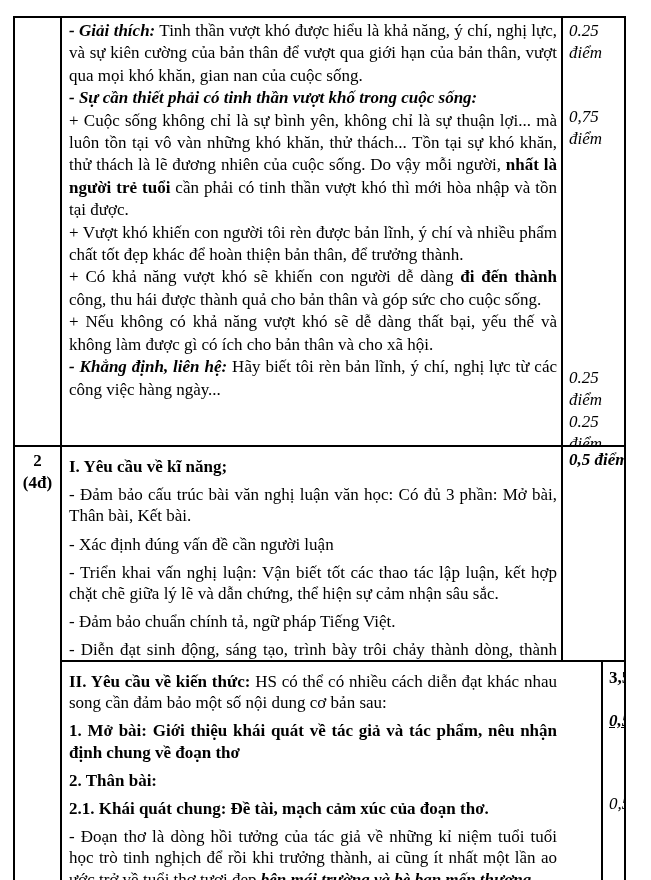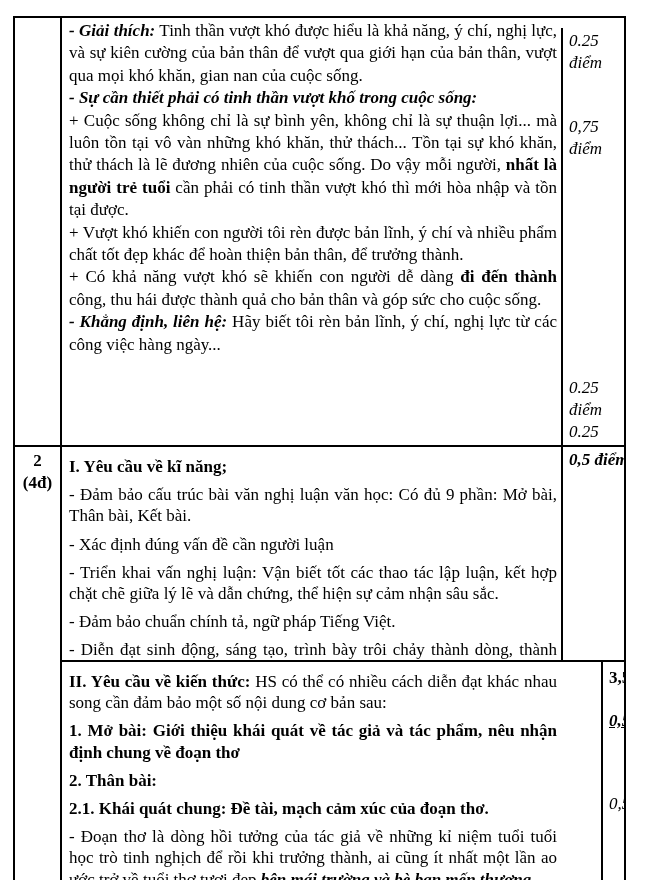--- a/index.html
+++ b/index.html
@@ -12,61 +12,62 @@
   .qcell { flex:0 0 45px; text-align:center; font-weight:bold; font-size:17px; line-height:22.4px; padding-top:3px; box-sizing:border-box; }
   .ccell { flex:0 0 501px; border-left:2px solid #000; padding:2px 4px 0 7px; box-sizing:border-box; overflow:hidden; }
   .pcell { flex:1; border-left:2px solid #000; position:relative; box-sizing:border-box; font-size:17px; overflow:hidden; }
   .r2right { flex:1; display:flex; flex-direction:column; }
   .subrow { display:flex; }
   .sub1 { height:213px; }
   .sub2 { border-top:2px solid #000; flex:1;gap:40px; }
   .ccell p { margin:0; font-size:17px; text-align:justify; }
   .row1 .ccell p { line-height:22.4px; }
   .subrow .ccell p { line-height:21.2px;margin-top:7px; }
-  .row1 .pcell { line-height:22.4px;margin-top:10px; }
+  .row1 .pcell { line-height:22.4px; }
   .subrow .pcell { line-height:21.5px; }
   .pt { position:absolute; left:6px; white-space:nowrap; }
   .b { font-weight:bold; }
   .i { font-style:italic; }
   .u { text-decoration:underline; }
 </style>
 </head>
 <body>
 
 <div class="page">
   <div class="gtable">
 
     <div class="trow row1">
       <div class="qcell"></div>
       <div class="ccell" id="r1-content">
           <p><span class="b i">- Giải thích:</span><span> Tinh thần vượt khó được hiểu là khả năng, ý chí, nghị lực, và sự kiên cường của bản thân để vượt qua giới hạn của bản thân, vượt qua mọi khó khăn, gian nan của cuộc sống.</span></p>
           <p><span class="b i">- Sự cần thiết phải có tinh thần vượt khố trong cuộc sống:</span></p>
           <p><span>+ Cuộc sống không chỉ là sự bình yên, không chỉ là sự thuận lợi... mà luôn tồn tại vô vàn những khó khăn, thử thách... Tồn tại sự khó khăn, thử thách là lẽ đương nhiên của cuộc sống. Do vậy mỗi người, </span><span class="b">nhất là người trẻ tuổi</span><span> cần phải có tinh thần vượt khó thì mới hòa nhập và tồn tại được.</span></p>
           <p><span>+ Vượt khó khiến con người tôi rèn được bản lĩnh, ý chí và nhiều phẩm chất tốt đẹp khác để hoàn thiện bản thân, để trưởng thành.</span></p>
           <p><span>+ Có khả năng vượt khó sẽ khiến con người dễ dàng </span><span class="b">đi đến thành</span><span> công, thu hái được thành quả cho bản thân và góp sức cho cuộc sống.</span></p>
+          <p><span>+ Nếu không có khả năng vượt khó sẽ dễ dàng thất bại, yếu thế và không làm được gì có ích cho bản thân và cho xã hội.</span></p>
           <p><span class="b i">- Khẳng định, liên hệ:</span><span> Hãy biết tôi rèn bản lĩnh, ý chí, nghị lực từ các công việc hàng ngày...</span></p>
         </div>
       <div class="pcell" id="r1-points">
           <div class="pt i" style="top: 2px;">0.25<br>điểm</div>
           <div class="pt i" style="top: 88px;">0,75<br>điểm</div>
           <div class="pt i" style="top: 349px;">0.25<br>điểm</div>
           <div class="pt i" style="top: 393px;">0.25<br>điểm</div>
         </div>
     </div>
 
     <div class="trow row2">
       <div class="qcell">
         <div>2</div>
         <div>(4đ)</div>
       </div>
       <div class="r2right">
         <div class="subrow sub1">
           <div class="ccell" id="s1-content">
               <p><span class="b">I. Yêu cầu về kĩ năng;</span></p>
-              <p><span>- Đảm bảo cấu trúc bài văn nghị luận văn học: Có đủ 9 phần: Mở bài, Thân bài, Kết bài.</span></p>
+              <p><span>- Đảm bảo cấu trúc bài văn nghị luận văn học: Có đủ 3 phần: Mở bài, Thân bài, Kết bài.</span></p>
               <p><span>- Xác định đúng vấn đề cần người luận</span></p>
               <p><span>- Triển khai vấn nghị luận: Vận biết tốt các thao tác lập luận, kết hợp chặt chẽ giữa lý lẽ và dẫn chứng, thể hiện sự cảm nhận sâu sắc.</span></p>
               <p><span>- Đảm bảo chuẩn chính tả, ngữ pháp Tiếng Việt.</span></p>
               <p><span>- Diễn đạt sinh động, sáng tạo, trình bày trôi chảy thành dòng, thành mạch.</span></p>
             </div>
           <div class="pcell" id="s1-points">
               <div class="pt b i" style="top: 2px;">0,5 điểm</div>
             </div>
         </div>
         <div class="subrow sub2">

